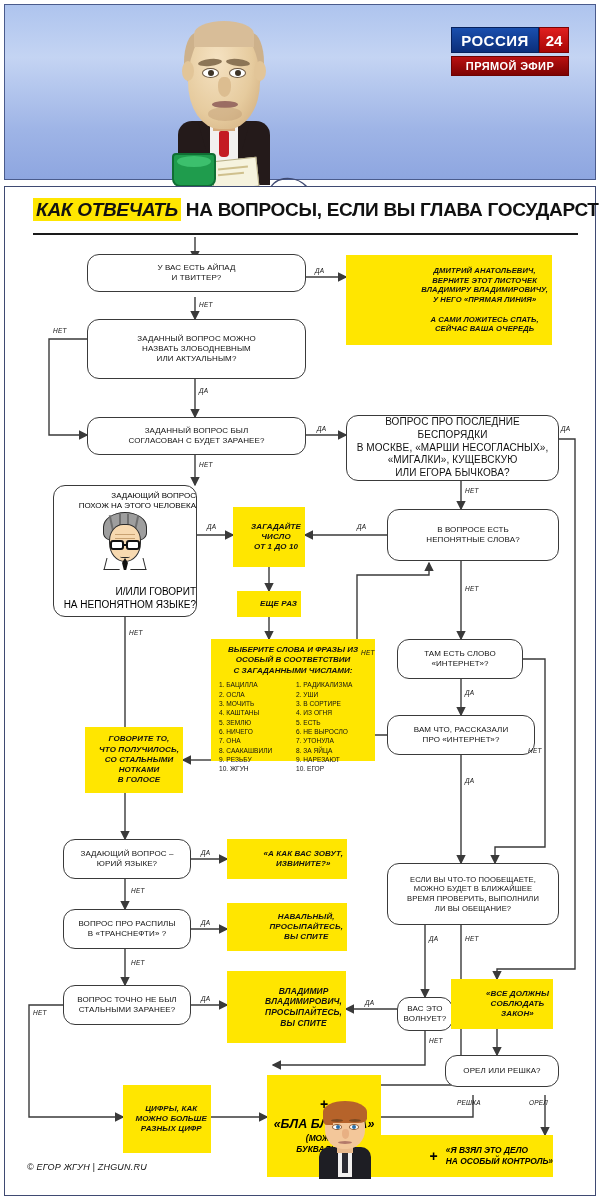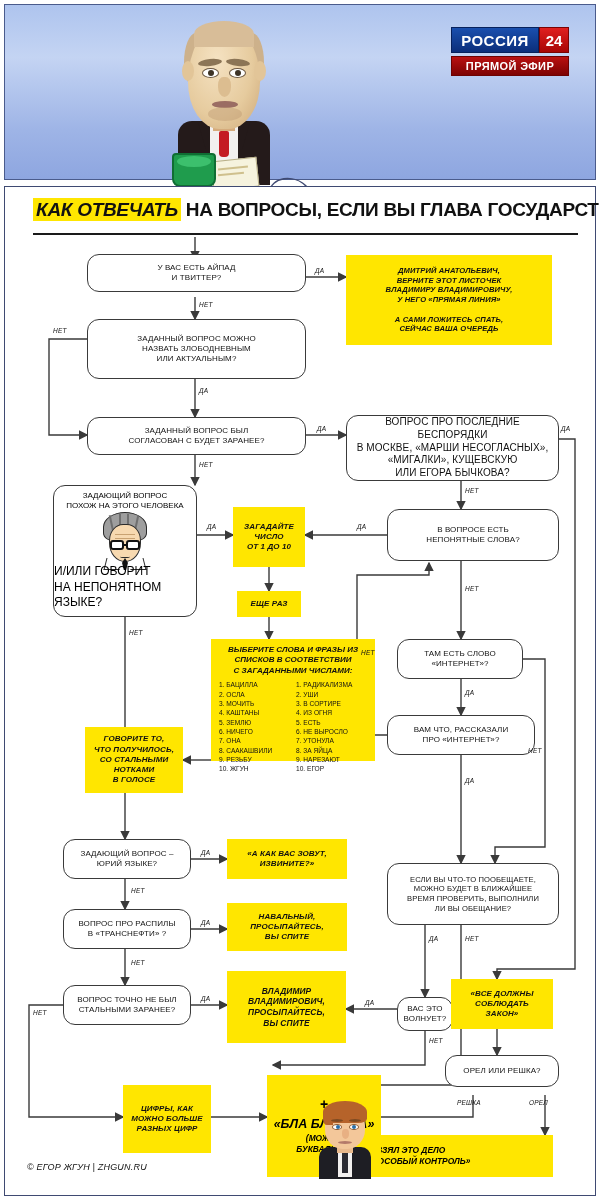--- a/index.html
+++ b/index.html
@@ -96,21 +96,21 @@
 
   
   .node {
     position:absolute; display:flex; align-items:center; justify-content:center;
     text-align:center; color:#111; line-height:1.28;
     font-size:8px; letter-spacing:.1px; padding:2px 4px;
   }
   .dec {
     background:#fff; border:1.6px solid #3a3a3a; border-radius:12px;
   }
-  .yel { background:#ffe600; border:none; font-style:italic; font-weight:bold; }
+  .yel { background:#ffe600; border:none; font-style:italic; font-weight:bold;justify-content:flex-end; }
 
   
   .lbl {
     position:absolute; font-size:6.5px; color:#111; letter-spacing:.2px;
     font-style:italic; white-space:nowrap;
   }
 
   
   #wires { position:absolute; left:0; top:0; width:592px; height:1010px; pointer-events:none; }
 
@@ -334,56 +334,56 @@
 «МИГАЛКИ», КУЩЕВСКУЮ
 ИЛИ ЕГОРА БЫЧКОВА?</span>
     </div>
 
     <div class="node dec" style="left:382px;top:322px;width:172px;height:52px;">
       <span style="white-space:pre-line;">В ВОПРОСЕ ЕСТЬ
 НЕПОНЯТНЫЕ СЛОВА?</span>
     </div>
 
     <div class="dec" style="position:absolute;left:48px;top:298px;width:144px;height:132px;">
-      <div style="position:absolute;top:5px;left:0;width:100%;text-align:center;font-size:8px;line-height:1.3;white-space:pre-line;">ЗАДАЮЩИЙ ВОПРОС
+      <div style="position:absolute;top:5px;left:0;width:100%;text-align:right;font-size:8px;line-height:1.3;white-space:pre-line;">ЗАДАЮЩИЙ ВОПРОС
 ПОХОЖ НА ЭТОГО ЧЕЛОВЕКА</div>
       <div class="oldman">
         <div class="om om-hair"></div>
         <div class="om om-hl1"></div>
           <div class="om om-hl2"></div>
           <div class="om om-hl3"></div>
           <div class="om om-hl4"></div>
         <div class="om om-face"></div>
         <div class="om om-fl1"></div>
           <div class="om om-fl2"></div>
         <div class="om om-glL"></div>
           <div class="om om-glR"></div>
           <div class="om om-glB"></div>
         <div class="om om-mouth"></div>
         <div class="om om-collL"></div>
           <div class="om om-collR"></div>
           <div class="om om-tie"></div>
       </div>
-      <div style="position:absolute;bottom:5px;left:0;width:100%;text-align:left;font-size:12px;line-height:1.3;white-space:pre-line;">И/ИЛИ ГОВОРИТ
+      <div style="position:absolute;bottom:5px;left:0;width:100%;text-align:right;font-size:10px;line-height:1.3;white-space:pre-line;">И/ИЛИ ГОВОРИТ
 НА НЕПОНЯТНОМ ЯЗЫКЕ?</div>
     </div>
 
     <div class="node yel" style="left:228px;top:320px;width:72px;height:60px;font-size:8px;">
       <span style="white-space:pre-line;">ЗАГАДАЙТЕ
 ЧИСЛО
 ОТ 1 ДО 10</span>
     </div>
 
     <div class="node yel" style="left:232px;top:404px;width:64px;height:26px;font-size:8px;">
       <span style="white-space:pre-line;">ЕЩЕ РАЗ</span>
     </div>
 
     <div id="wordbox" style="left:206px;top:452px;width:164px;height:122px;">
       <div class="wb-head" style="white-space:pre-line;">ВЫБЕРИТЕ СЛОВА И ФРАЗЫ ИЗ
-СПИСКОВ В СООТВЕТСТВИИ
+ОСОБЫЙ В СООТВЕТСТВИИ
 С ЗАГАДАННЫМИ ЧИСЛАМИ:</div>
       <div class="wb-cols">
         <div class="wb-col">
           <div>1. БАЦИЛЛА</div>
           <div>2. ОСЛА</div>
           <div>3. МОЧИТЬ</div>
           <div>4. КАШТАНЫ</div>
           <div>5. ЗЕМЛЮ</div>
           <div>6. НИЧЕГО</div>
           <div>7. ОНА</div>

